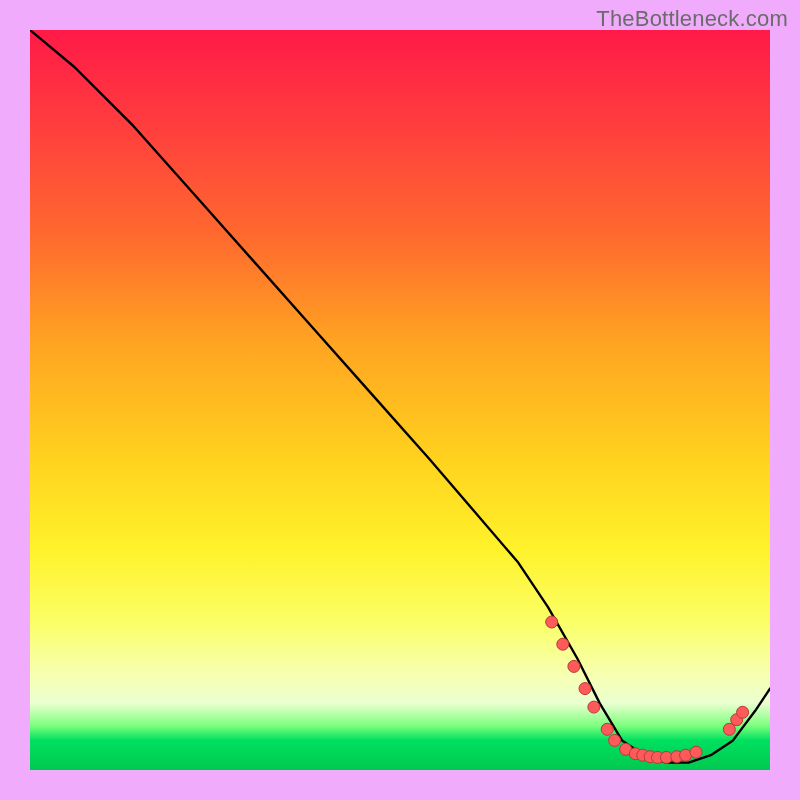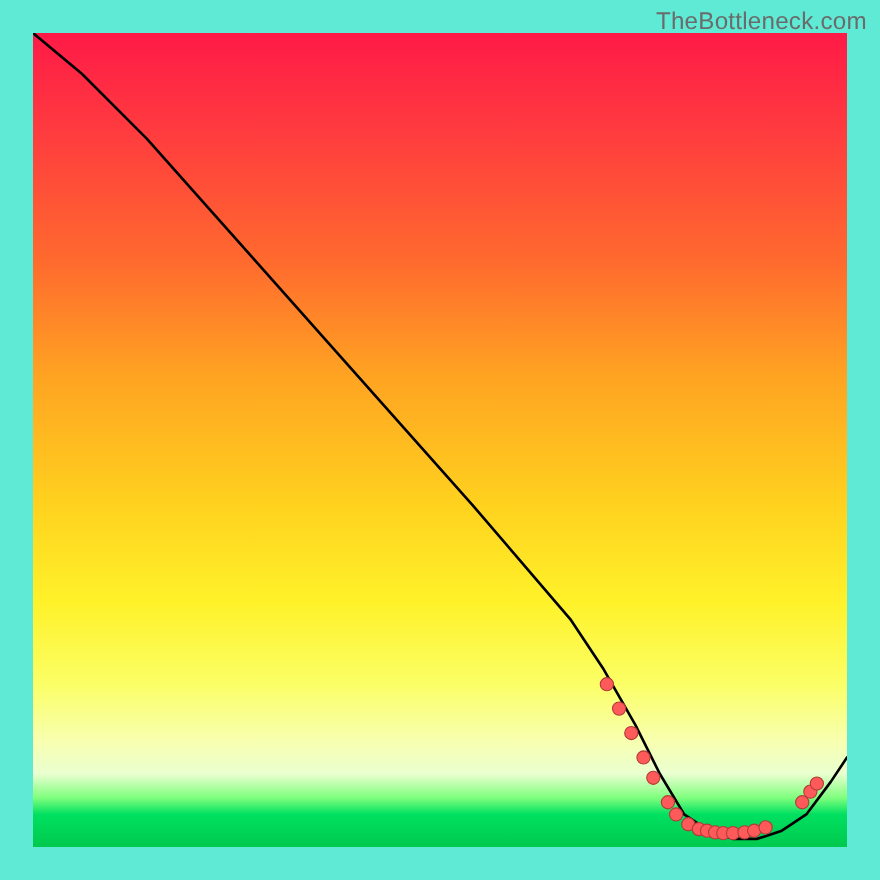--- a/index.html
+++ b/index.html
@@ -8,21 +8,21 @@
     width: 800px;
     height: 800px;
     background: #000;
     overflow: hidden;
     font-family: Arial, Helvetica, sans-serif;
   }
   .frame {
     position: relative;
     width: 800px;
     height: 800px;
-    background: #5eead4;
+    background: #f0abfc;
   }
   .plot {
     position: absolute;
     left: 30px;
     top: 30px;
     width: 740px;
     height: 740px;
     
     background: linear-gradient(
       to bottom,

